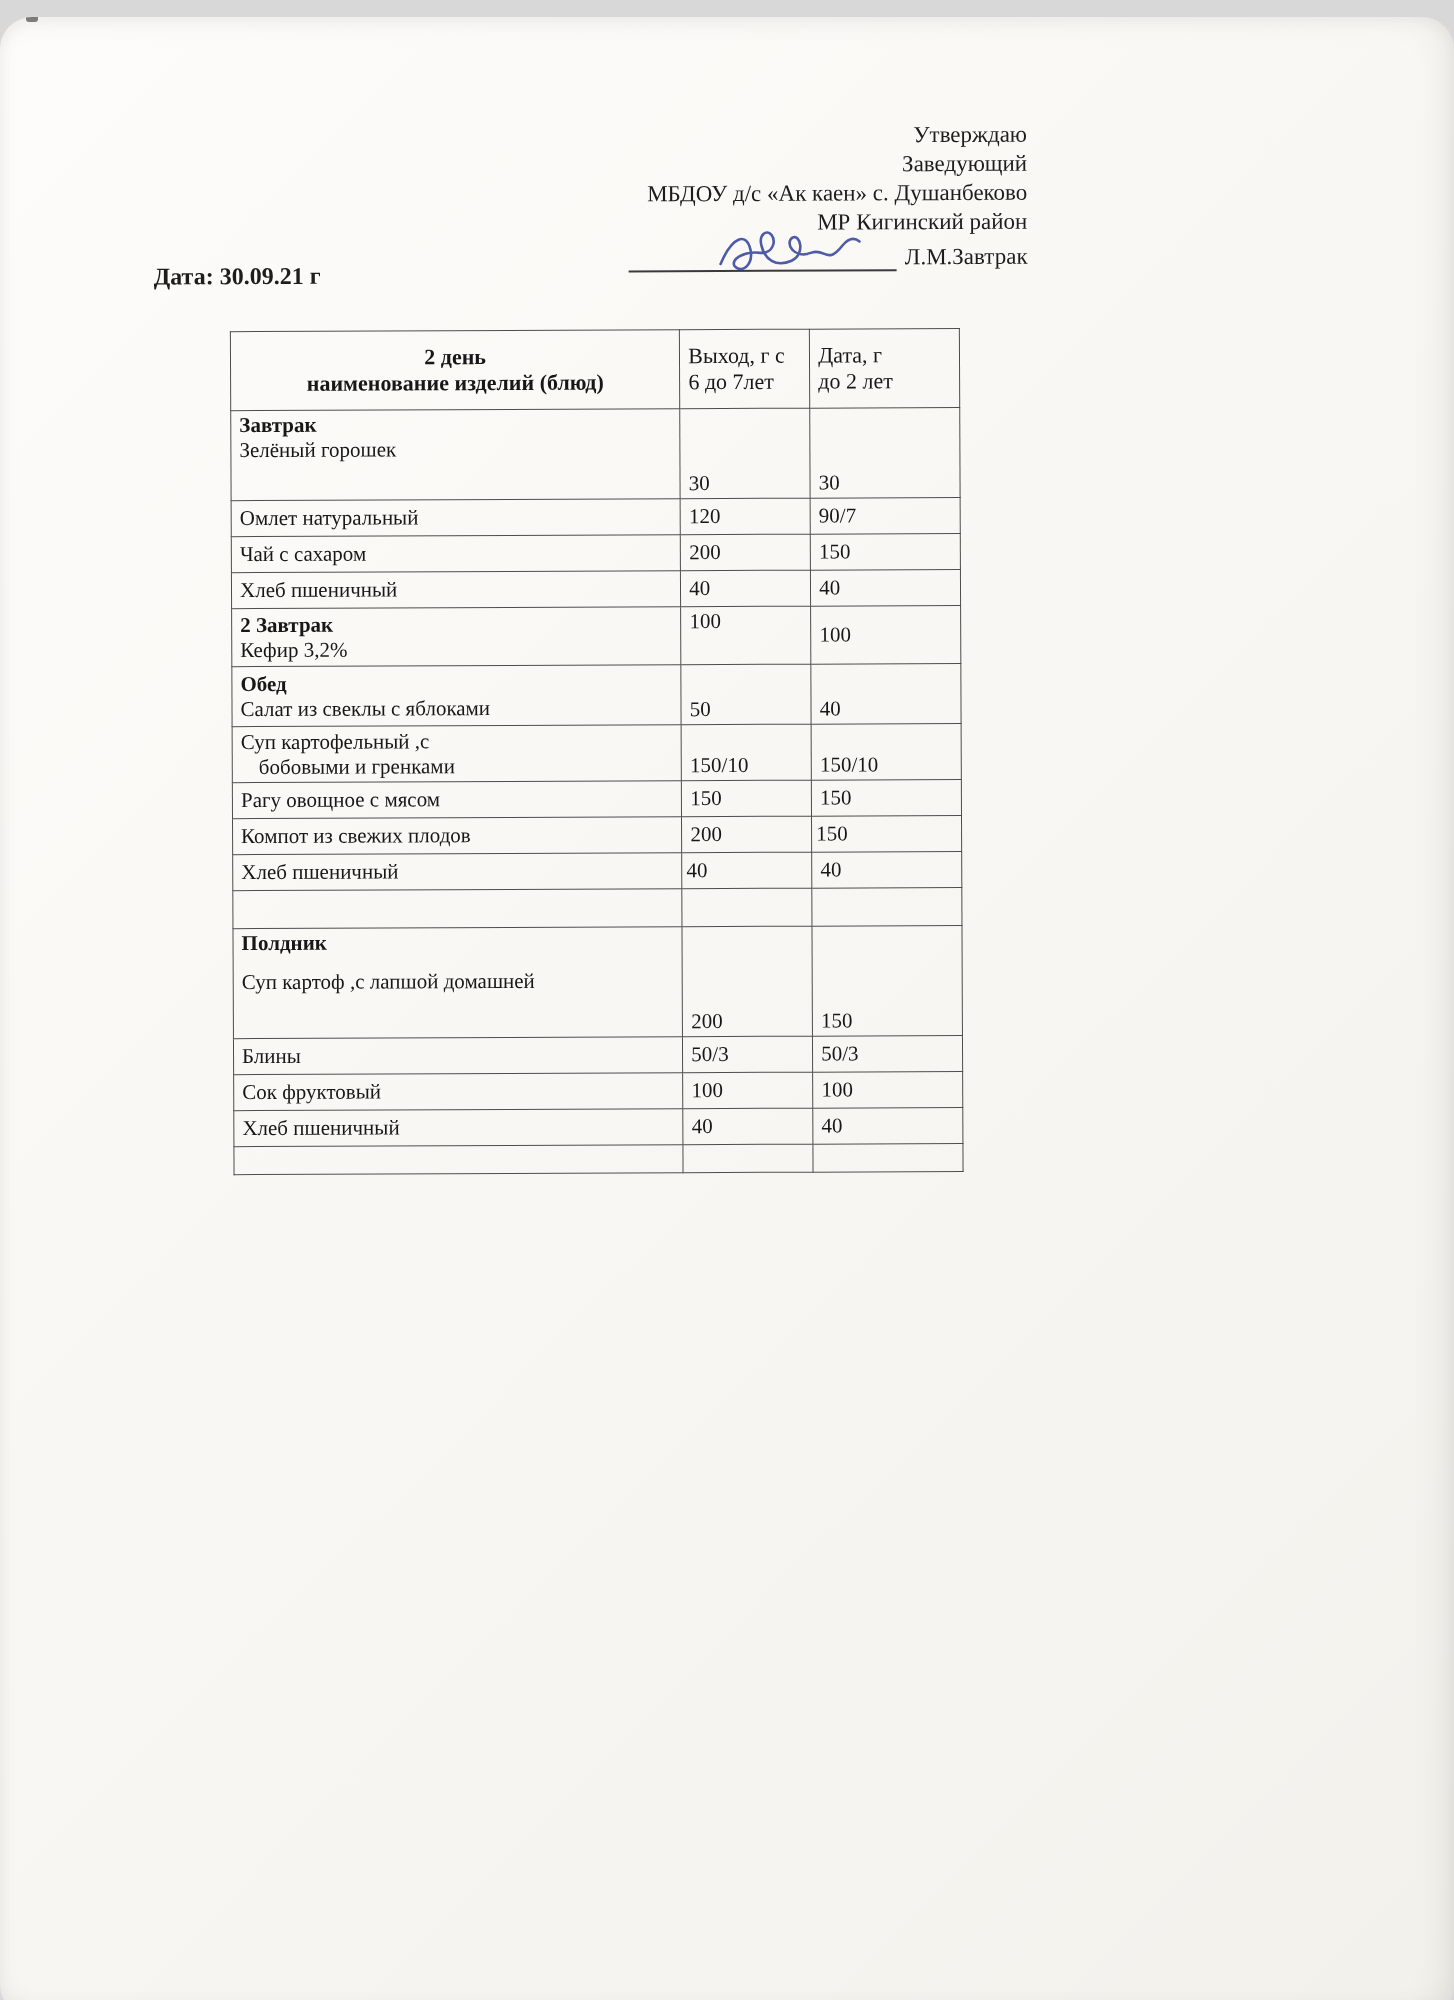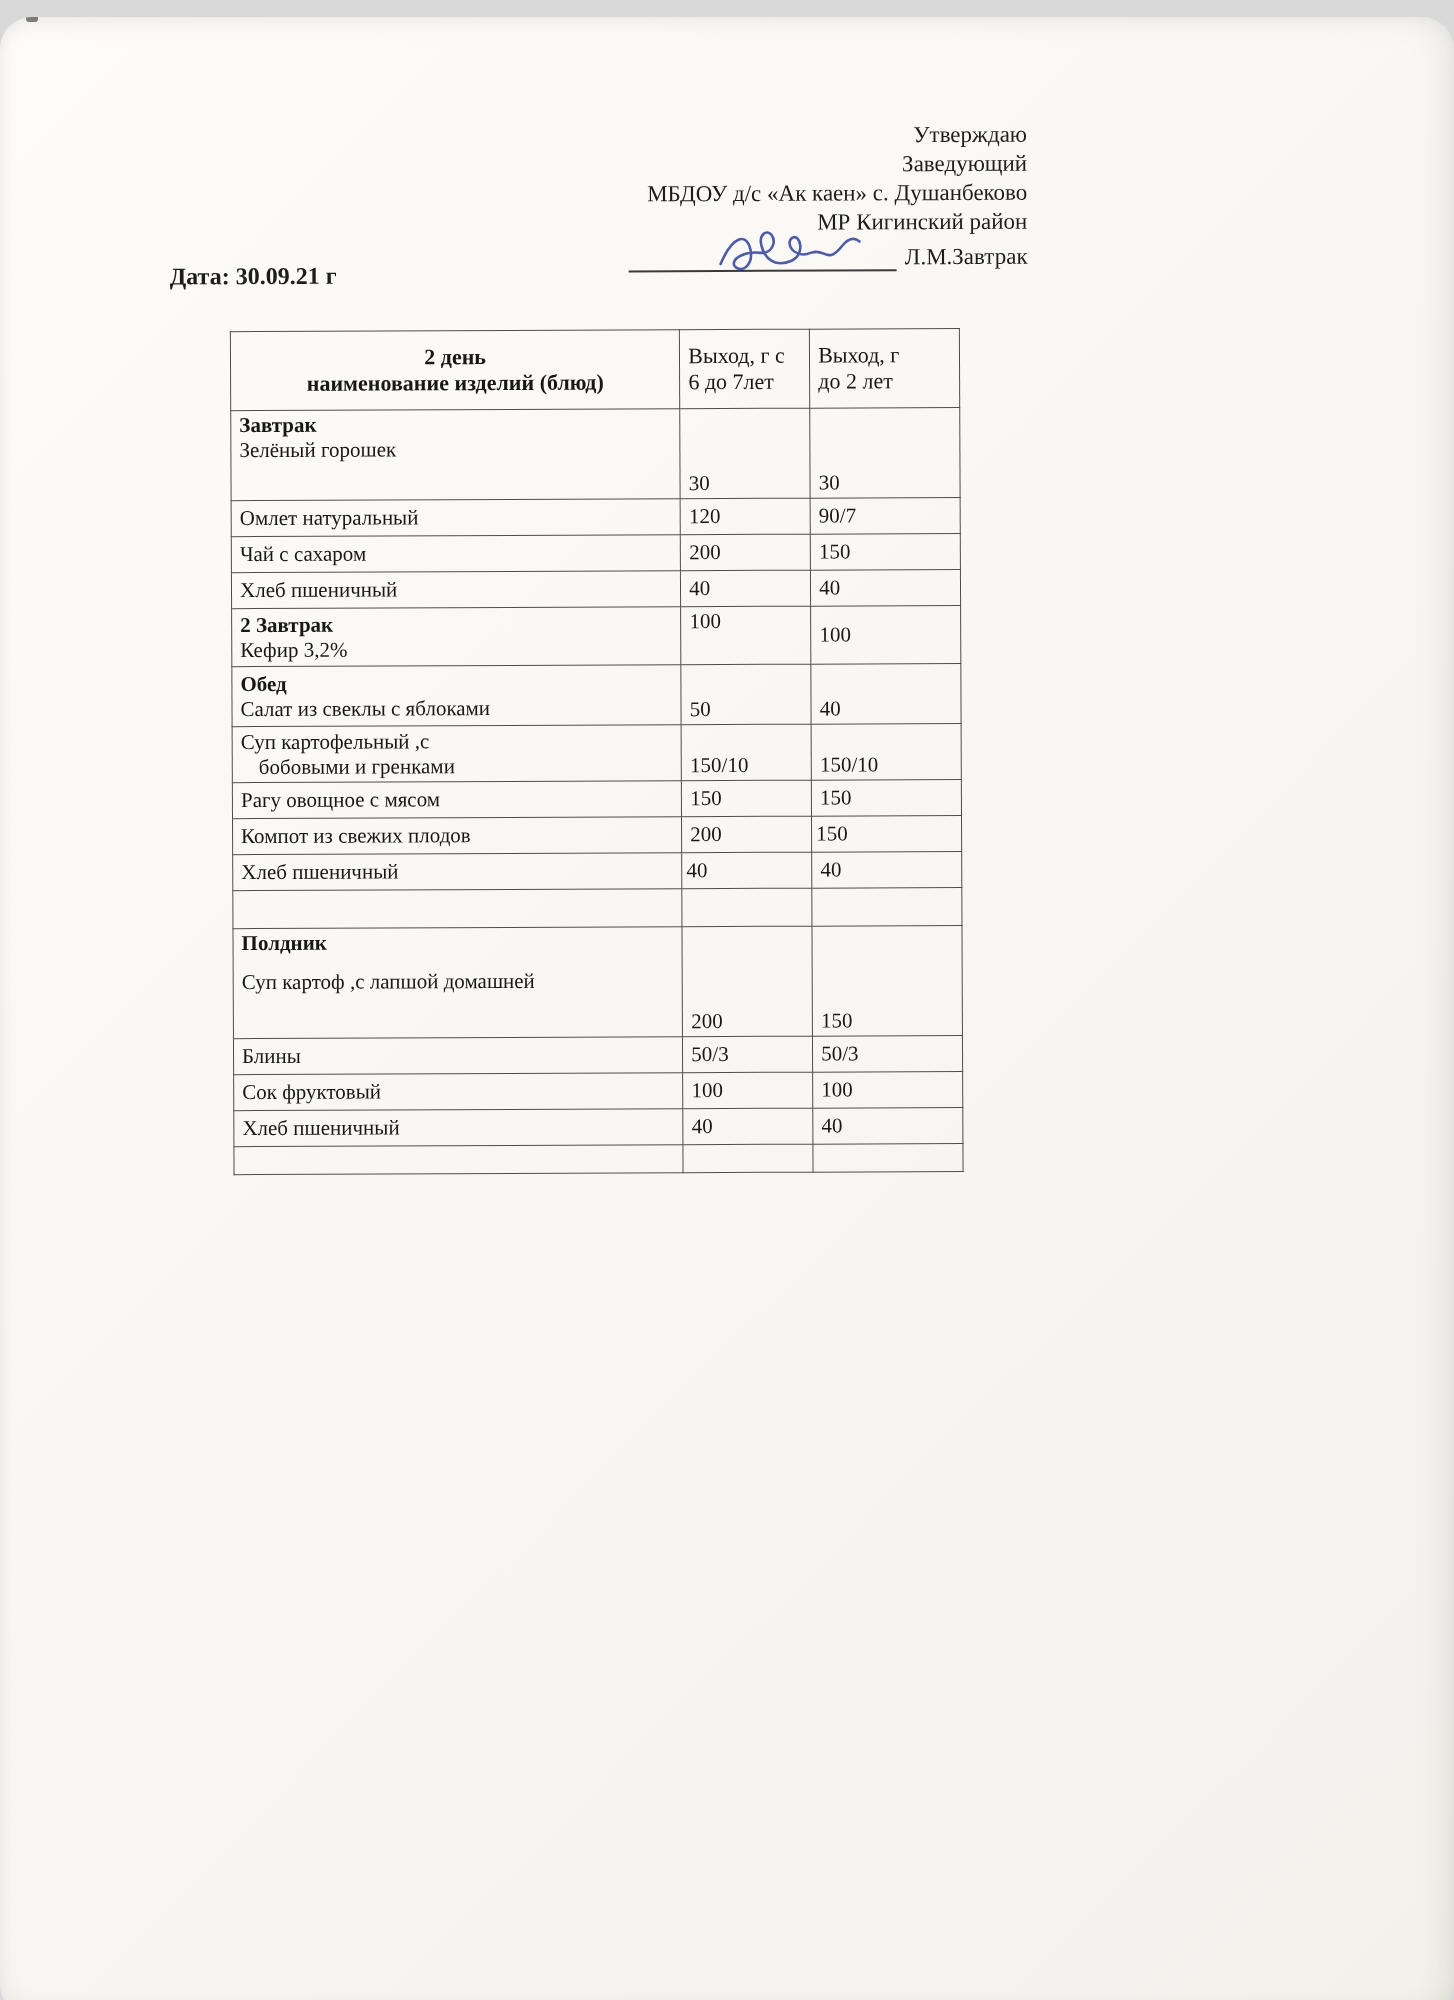--- a/index.html
+++ b/index.html
@@ -19,21 +19,21 @@
   .scan-artifact { position:absolute; top:0; left:26px; width:12px; height:5px; background:#1b1b1b; opacity:.55; border-radius:0 0 3px 3px; }
 
   .approval {
     position:absolute; top:104px; right:424px;
     text-align:right; font-size:23px; line-height:29px; white-space:nowrap;
   }
   .sig-row { display:flex; justify-content:flex-end; align-items:flex-end; margin-top:6px; }
   .sig-rule { position:relative; width:268px; height:26px; border-bottom:2px solid #3a3a3a; margin-right:8px; }
   .sig-svg { position:absolute; left:86px; bottom:-6px; }
 
-  .date-line { position:absolute; top:244px; left:172px; font-size:24px; font-weight:bold; }
+  .date-line { position:absolute; top:244px; left:156px; font-size:24px; font-weight:bold; }
 
   table.menu {
     position:absolute; top:312px; left:232px;
     width:730px; border-collapse:collapse;
     font-size:21px; color:#171717;
   }
   table.menu, table.menu th, table.menu td { border:1.6px solid #4d4d4d; }
   table.menu td, table.menu th { padding:2px 8px; }
 
   col.c-name { width:450px; }
@@ -97,21 +97,21 @@
           <tr>
         <th class="h-name">
           <div class="h-line">2 день</div>
           <div class="h-line">наименование изделий (блюд)</div>
         </th>
         <th class="h-out">
           <div class="h-line">Выход, г с</div>
           <div class="h-line">6 до 7лет</div>
         </th>
         <th class="h-out">
-          <div class="h-line">Выход, г</div>
+          <div class="h-line">Дата, г</div>
           <div class="h-line">до 2 лет</div>
         </th>
       </tr>
 
       <tr class="r-tall">
         <td class="name vtop">
           <div class="b">Завтрак</div>
           <div>Зелёный горошек</div>
         </td>
         <td class="val vbot">30</td>

